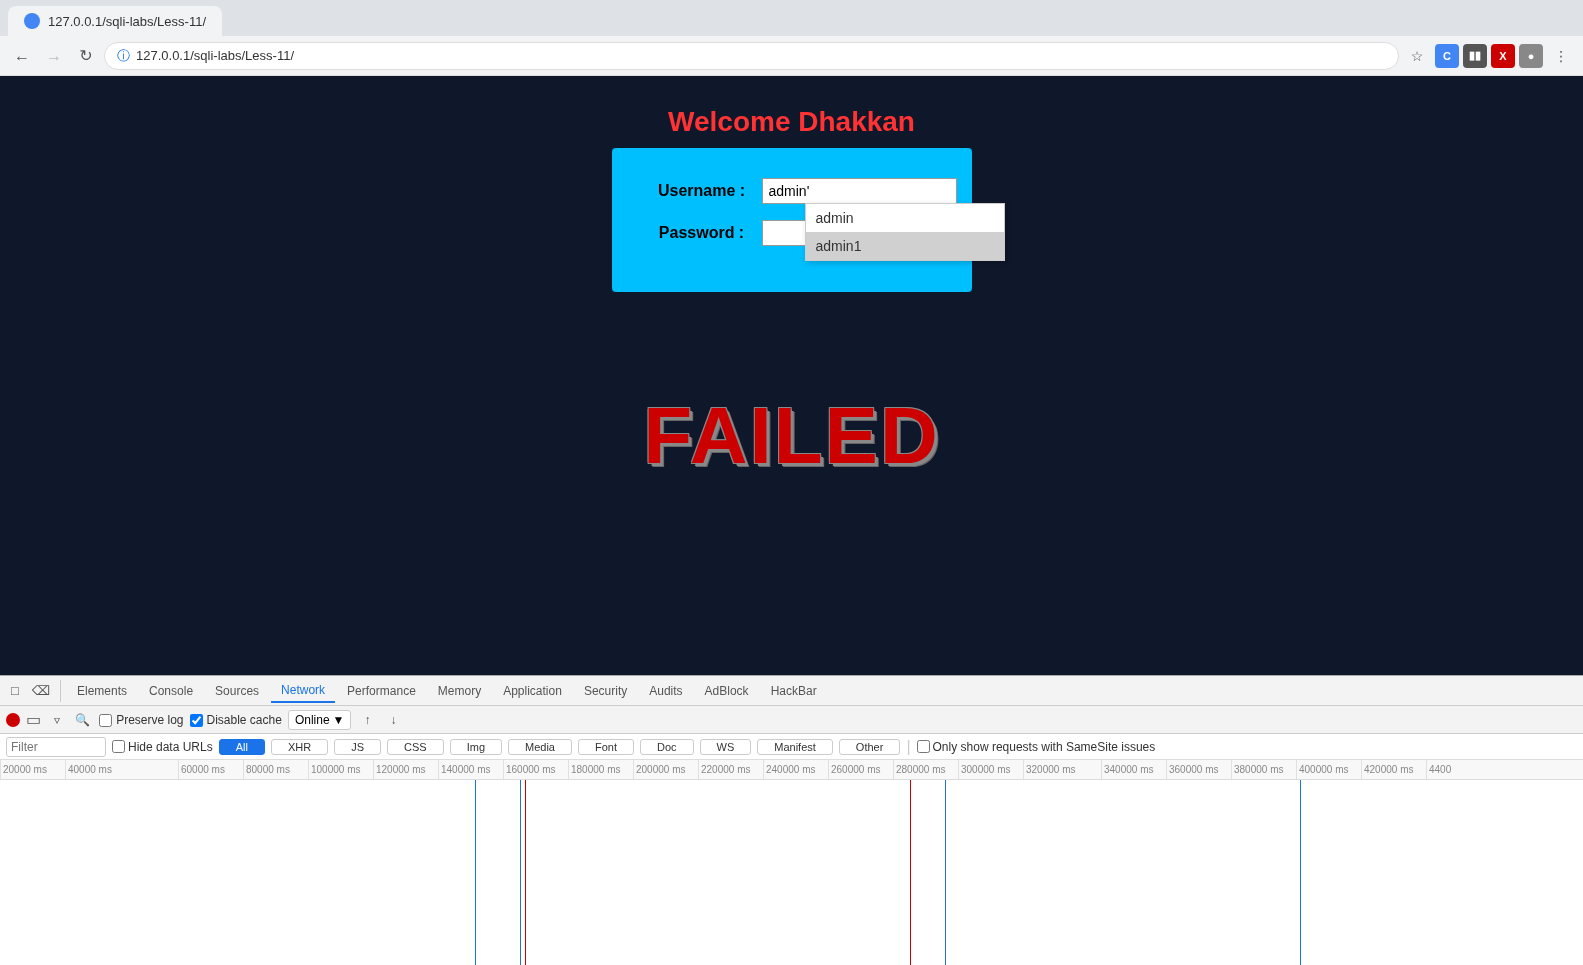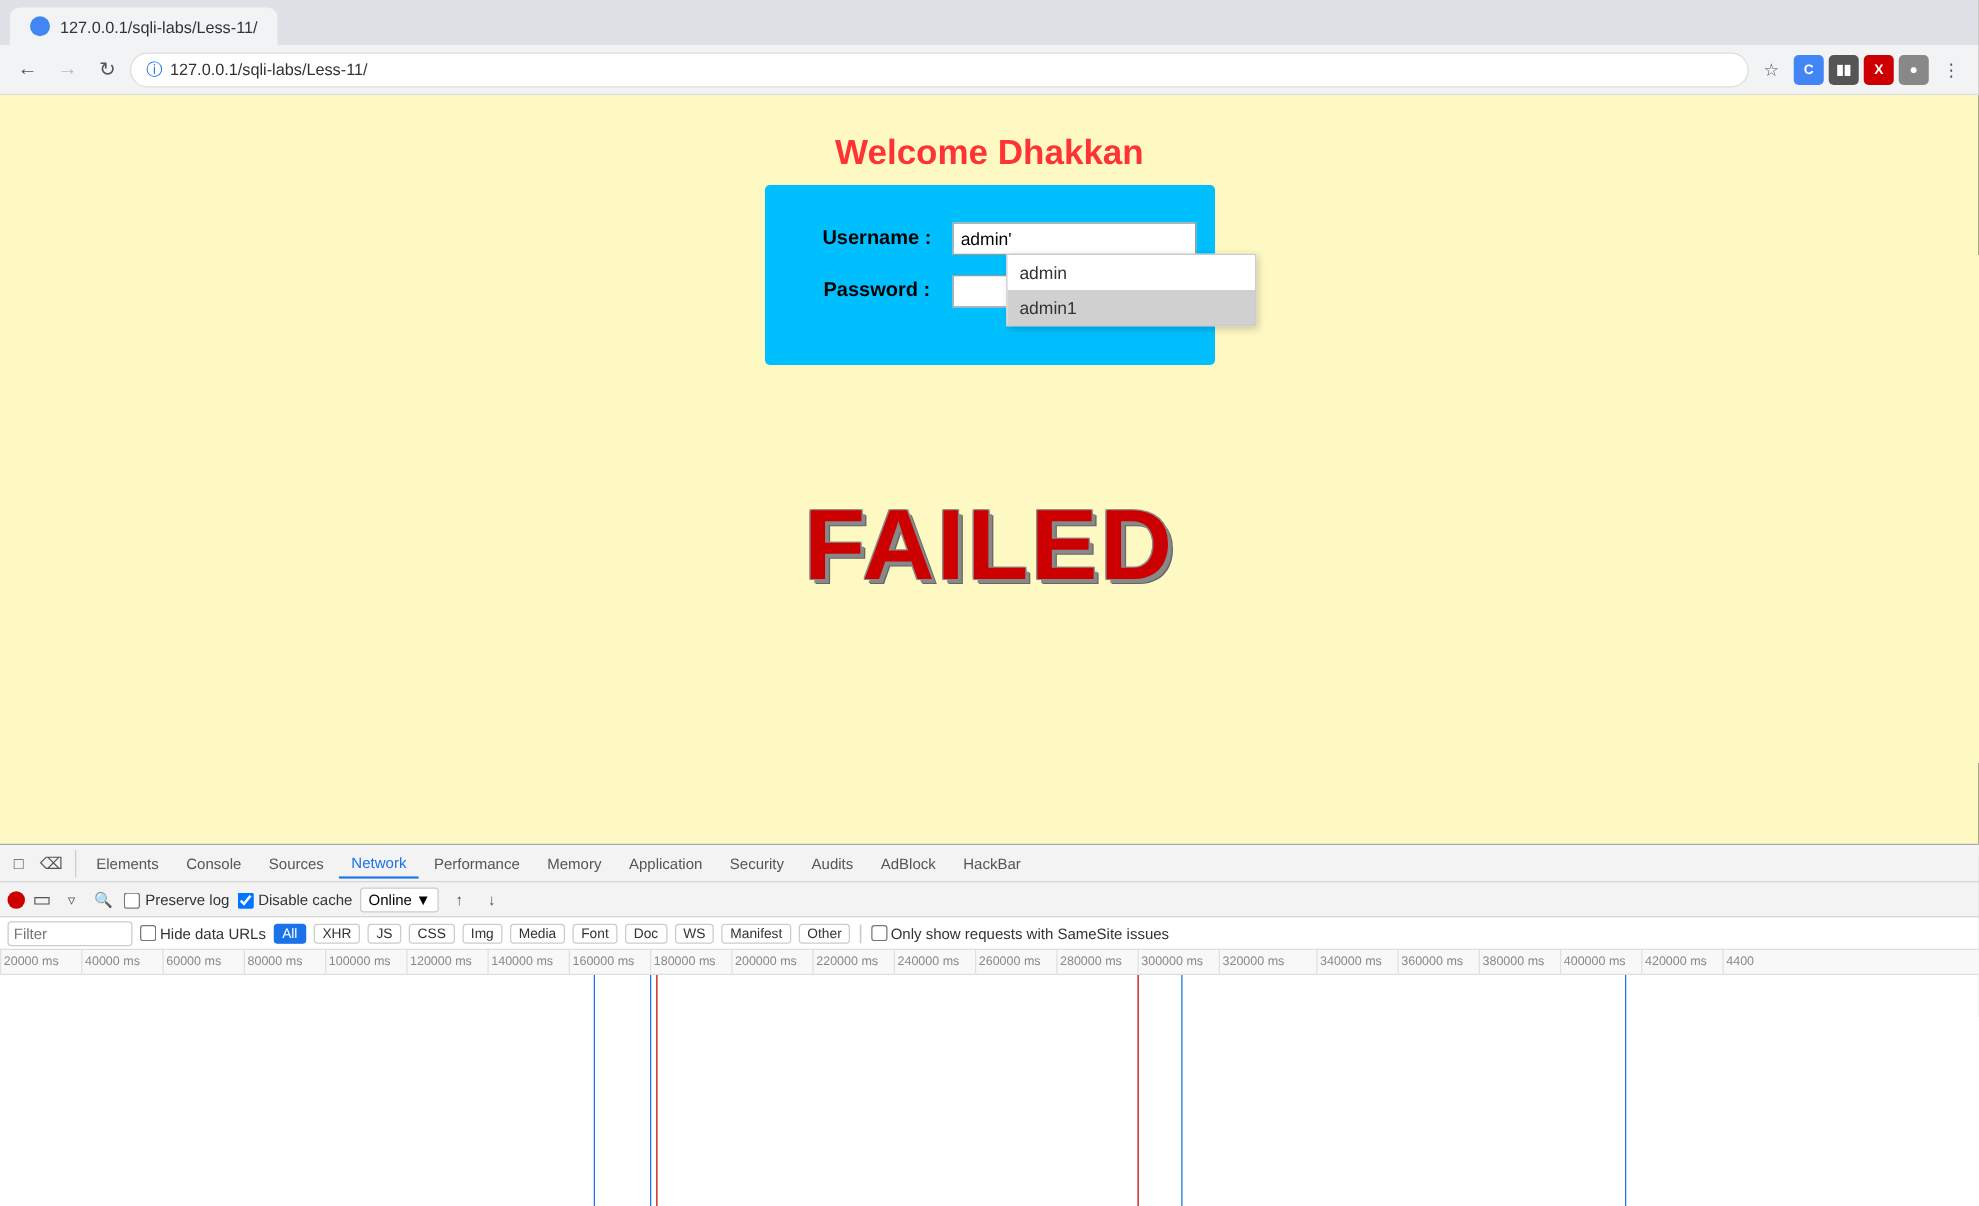--- a/index.html
+++ b/index.html
@@ -327,21 +327,21 @@
 
     .filter-checkbox-label {
       display: flex;
       align-items: center;
       gap: 3px;
       font-size: 12px;
       color: #333;
     }
 
     .filter-btn {
-      padding: 1px 6px;
+      padding: 1px 16px;
       border: 1px solid #ccc;
       border-radius: 3px;
       background: #fff;
       font-size: 11px;
       cursor: pointer;
       color: #333;
       text-align: right;
     }
 
     .filter-btn.active {
@@ -424,21 +424,21 @@
 
       <span class="ext-icon" style="background:#4285f4;">C</span>
       <span class="ext-icon" style="background:#555;">▮▮</span>
       <span class="ext-icon" style="background:#cc0000;">X</span>
       <span class="ext-icon" style="background:#888;">●</span>
       <button class="toolbar-icon">⋮</button>
     </div>
   </div>
 </div>
 
-<div style="position:relative; width:100%; height:609px; background:#fef9c3;">
+<div style="position:relative; width:100%; height:609px; background:#0f172a;">
 
   <div style="text-align:center; padding-top:30px;">
     <span class="welcome-text">
       <span>Welcome</span>
       <span style="color:#ff3333;">Dhakkan</span>
     </span>
   </div>
 
   <div style="display:flex; justify-content:center; margin-top:10px; position:relative;">
     <div class="login-box">
@@ -541,21 +541,21 @@
 
   <div class="timeline-container">
 
     <div class="timeline-ruler">
       <div class="timeline-tick" style="width:65px;">
           <span>20000 ms</span>
         </div>
       <div class="timeline-tick" style="width:65px;">
           <span>40000 ms</span>
         </div>
-      <div class="timeline-tick" style="width:65px;">
+      <div class="timeline-tick" style="width:65px;margin-left:48px;">
           <span>60000 ms</span>
         </div>
       <div class="timeline-tick" style="width:65px;">
           <span>80000 ms</span>
         </div>
       <div class="timeline-tick" style="width:65px;">
           <span>100000 ms</span>
         </div>
       <div class="timeline-tick" style="width:65px;">
           <span>120000 ms</span>

